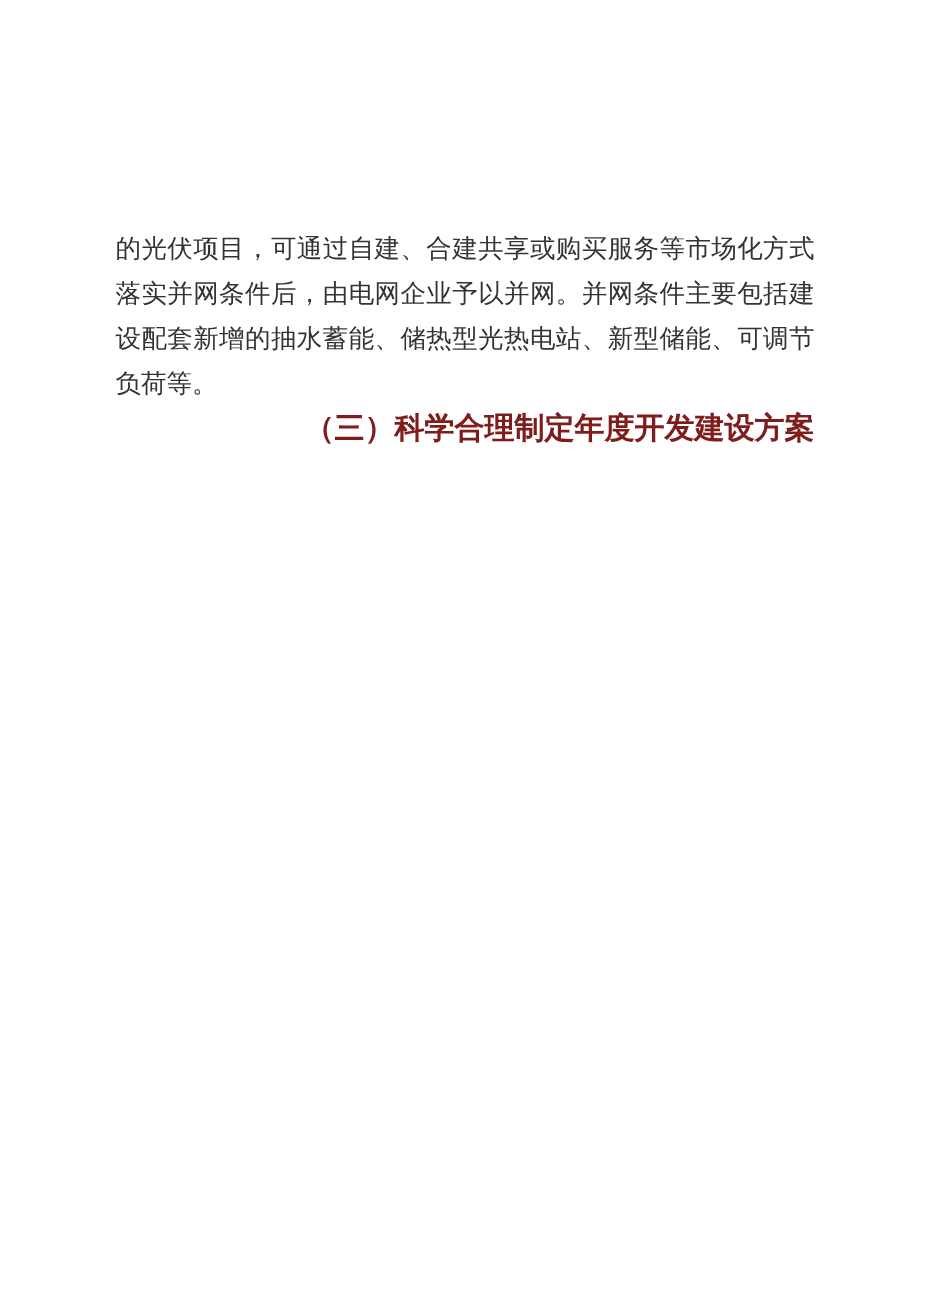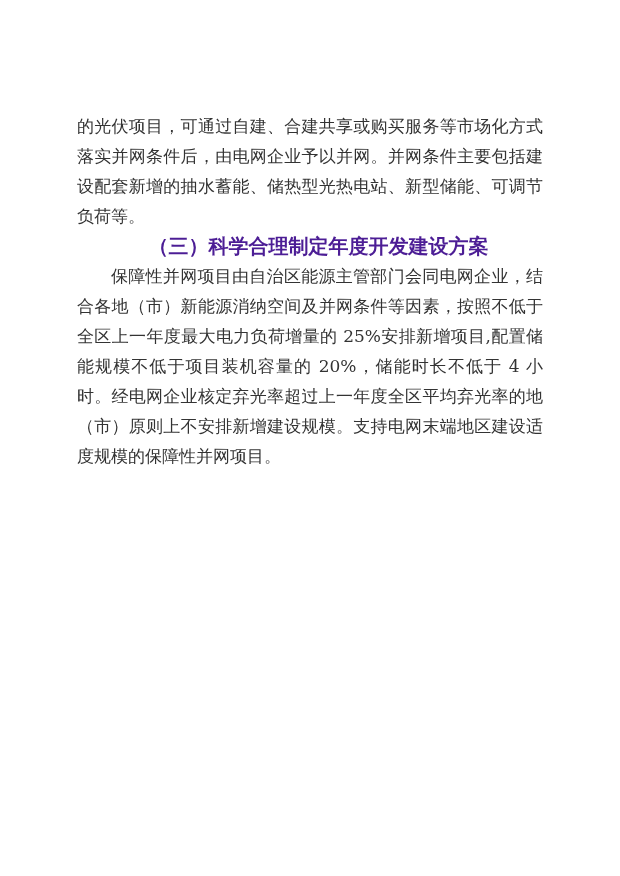--- a/index.html
+++ b/index.html
@@ -25,36 +25,36 @@
     font-size: 17px;
     line-height: 30px;
     color: #333333;
     text-align: justify;
     text-justify: inter-ideograph;
     text-indent: 2em;
     word-break: break-all;
   }
   .body-par.continuation {
     text-indent: 0;
+    margin-top: 40px;
   }
   .section-heading {
     margin: 0;
     font-family: Liberation Sans, sans-serif;
     font-weight: 700;
     font-size: 20px;
     line-height: 30px;
-    color: #4c1d95;
-    text-align: center;
+    color: #7f1d1d;
+    text-align: right;
     text-indent: 17px;
   }
 </style>
 </head>
 <body>
 
 <div class="page">
   <p class="body-par continuation">的光伏项目，可通过自建、合建共享或购买服务等市场化方式落实并网条件后，由电网企业予以并网。并网条件主要包括建设配套新增的抽水蓄能、储热型光热电站、新型储能、可调节负荷等。</p>
 
   <h2 class="section-heading">（三）科学合理制定年度开发建设方案</h2>
 
 
-  <p class="body-par">保障性并网项目由自治区能源主管部门会同电网企业，结合各地（市）新能源消纳空间及并网条件等因素，按照不低于全区上一年度最大电力负荷增量的 25%安排新增项目,配置储能规模不低于项目装机容量的 20%，储能时长不低于 4 小时。经电网企业核定弃光率超过上一年度全区平均弃光率的地（市）原则上不安排新增建设规模。支持电网末端地区建设适度规模的保障性并网项目。</p>
 
 </div>
 
 </body></html>

